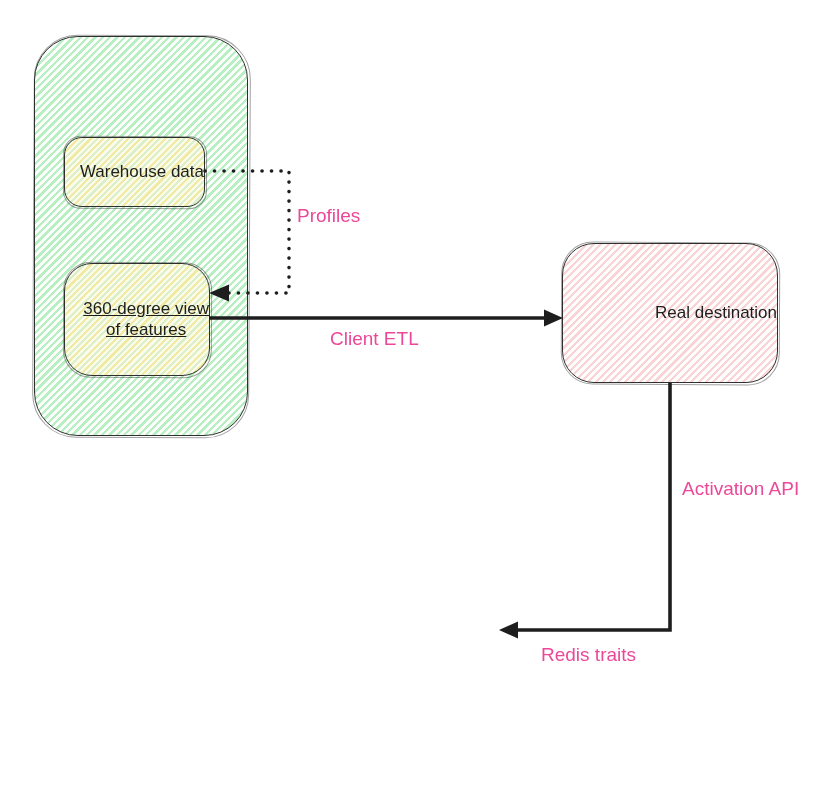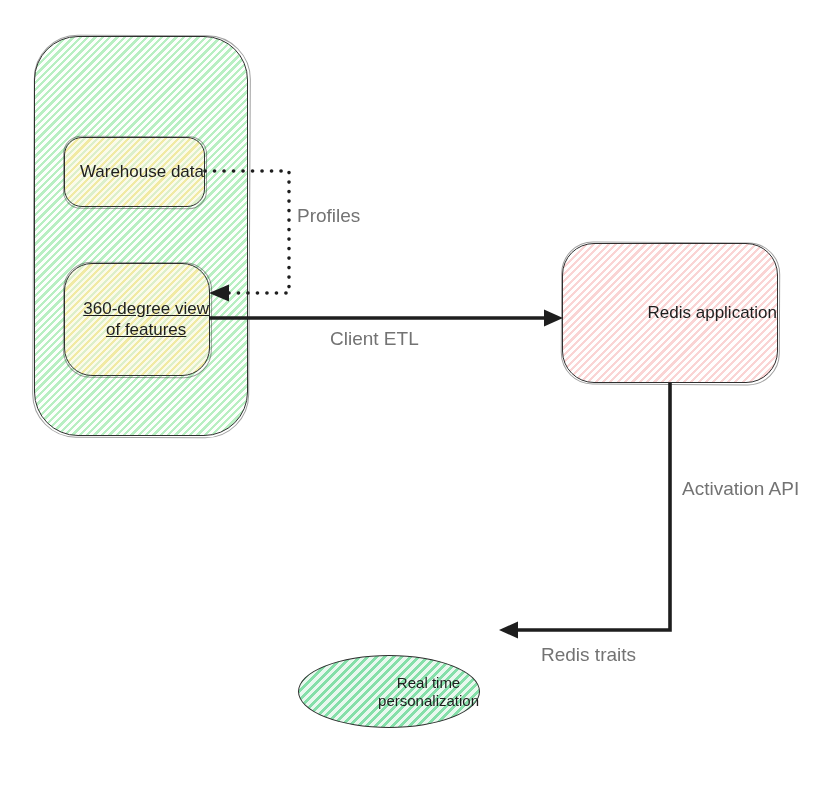--- a/index.html
+++ b/index.html
@@ -81,21 +81,21 @@
   .edges-layer {
     position: absolute;
     left: 0; top: 0;
     pointer-events: none;
   }
 
   .edge-label {
     position: absolute;
     font-size: 19px;
     white-space: nowrap;
-    color: #737373;
+    color: #ec4899;
   }
   #edge-label-profiles   { left: 297px; top: 205px; }
   #edge-label-reverse-etl{ left: 330px; top: 328px; }
   #edge-label-activation-api { left: 682px; top: 478px; }
   #edge-label-user-traits    { left: 541px; top: 644px; }
 </style>
 </head>
 <body>
 
 <div class="canvas">
@@ -107,30 +107,24 @@
   </div>
 
   <div class="node sketch" id="node-360-view">
     <span class="node-label">
       <span class="line">360-degree view</span>
       <span class="line">of features</span>
     </span>
   </div>
 
   <div class="node sketch" id="node-redis-destination">
-    <span class="node-label">Redis application</span>
+    <span class="node-label">Real destination</span>
   </div>
 
 
-  <div class="node" id="node-real-time-personalization">
-    <span class="node-label">
-      <span class="line">Real time</span>
-      <span class="line">personalization</span>
-    </span>
-  </div>
 
   <svg class="edges-layer" width="836" height="794" viewBox="0 0 836 794">
     <g stroke="#1e1e1e" stroke-width="3.6" fill="none">
       <path d="M205 171 H289 V293 H227" stroke-dasharray="0.1 9.4" stroke-linecap="round"></path>
       <path d="M209 318 H547"></path>
       <path d="M670 383 V630 H517"></path>
     </g>
     <g fill="#1e1e1e" stroke="none">
       <polygon points="209,293 229,284.5 229,301.5"></polygon>
       <polygon points="563,318 544,309.5 544,326.5"></polygon>

